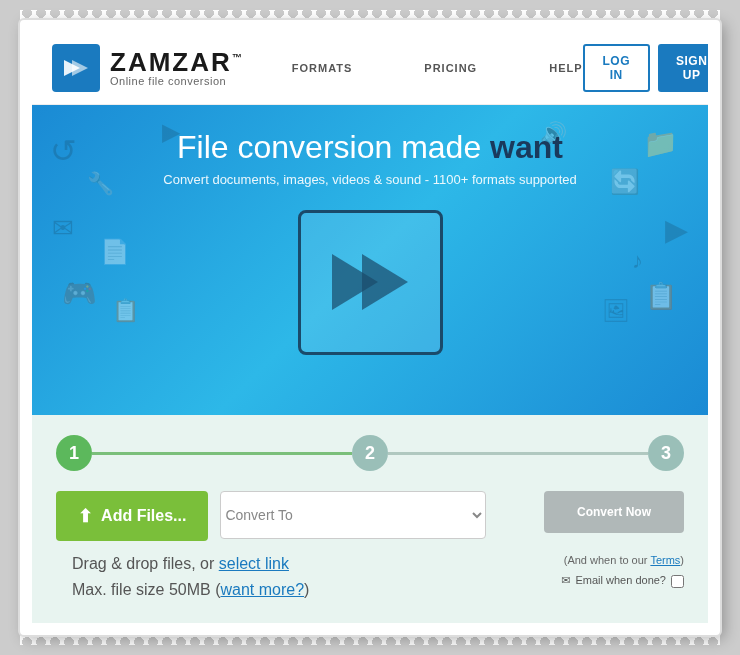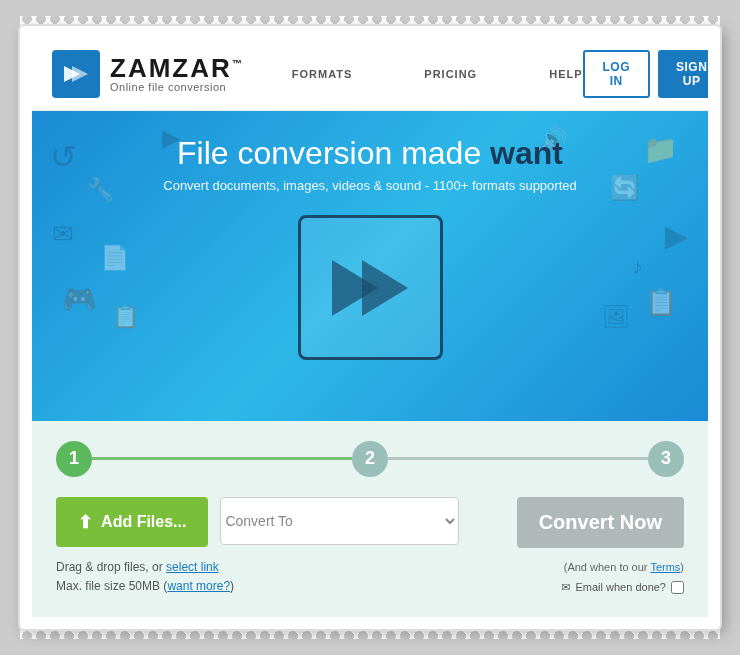--- a/index.html
+++ b/index.html
@@ -296,40 +296,41 @@
       background: white;
       cursor: pointer;
       appearance: auto;
     }
 
     .btn-convert-now {
       background: #b0b8b8;
       color: white;
       border: none;
       padding: 14px 22px;
-      font-size: 20px;
+      font-size: 12px;
       font-weight: 700;
       cursor: pointer;
       border-radius: 4px;
       min-width: 140px;
       white-space: nowrap;
       margin-left: 46px;
     }
 
     .form-bottom {
       display: flex;
       justify-content: space-between;
       align-items: flex-start;
       margin-top: 10px;
     }
 
     .form-left-text {
-      font-size: 12px;
+      font-size: 16px;
       color: #555;
       line-height: 1.6;
+      margin-left: 16px;
     }
 
     .form-left-text a {
       color: #1a7abf;
       text-decoration: underline;
       cursor: pointer;
     }
 
     .form-right-text {
       font-size: 11px;

